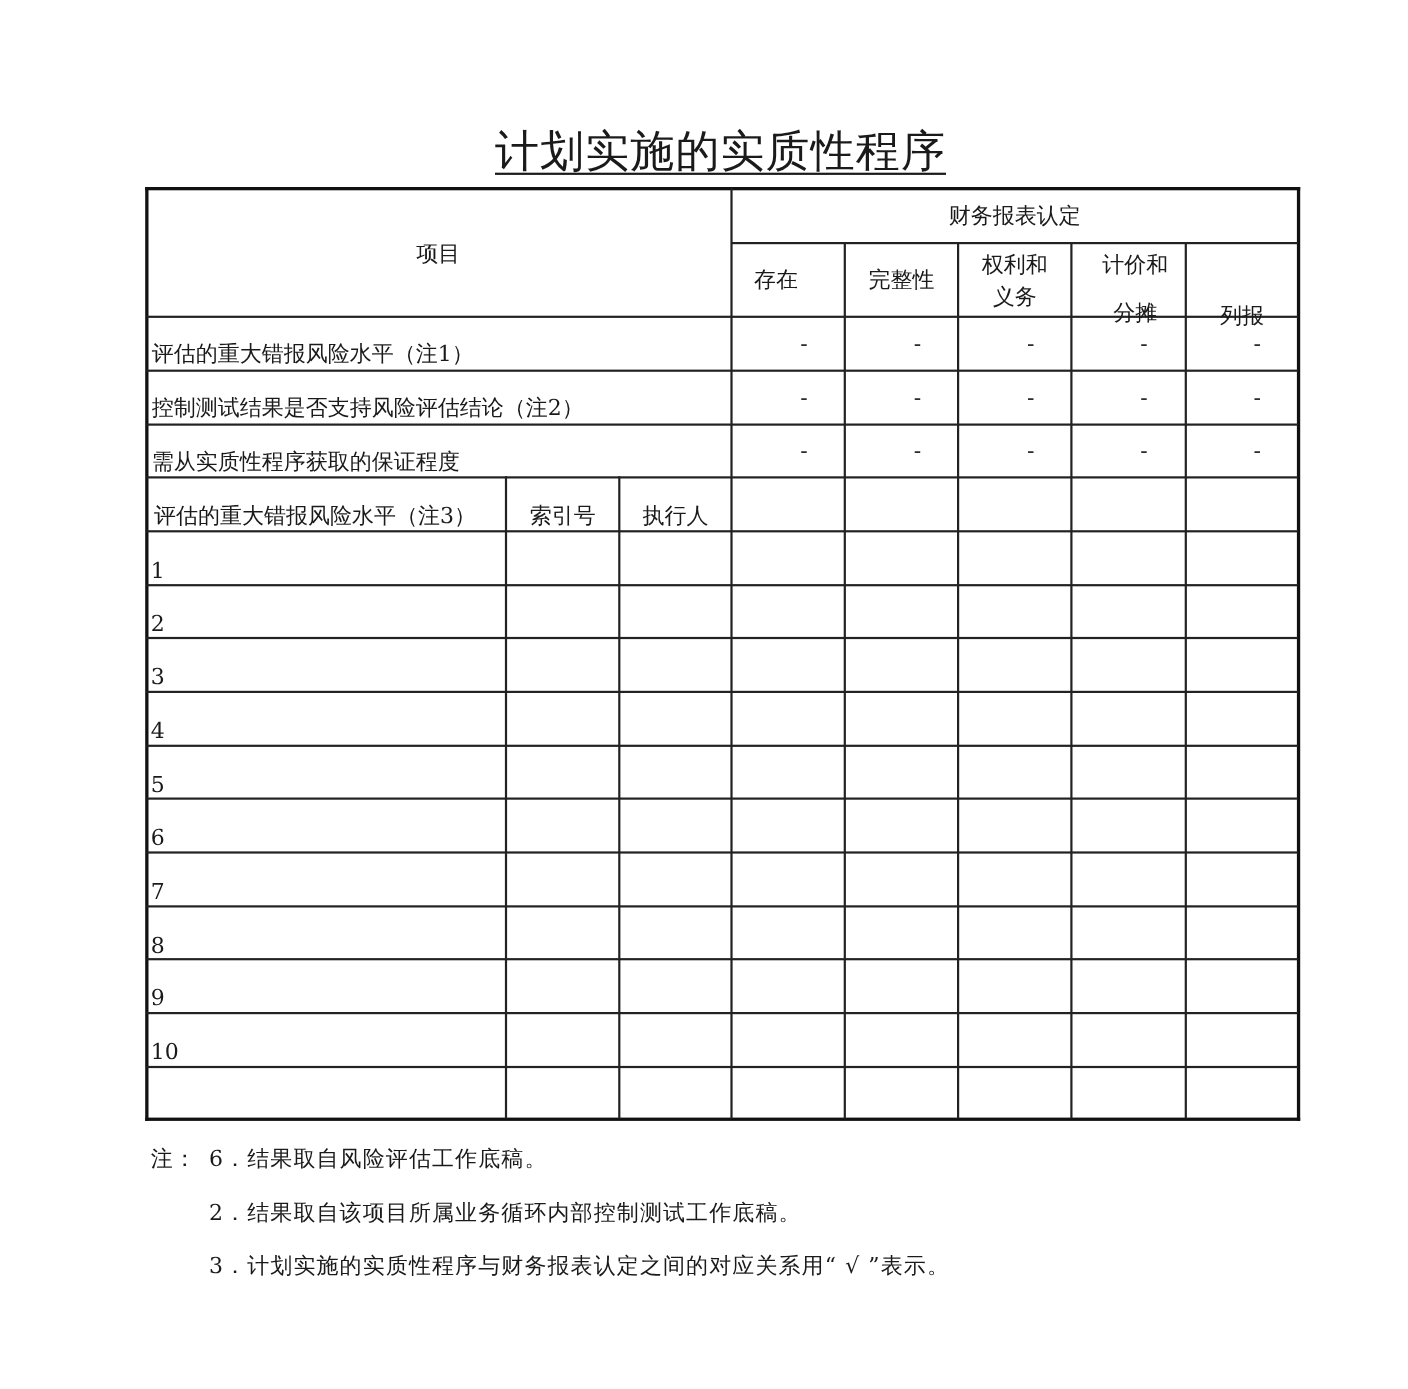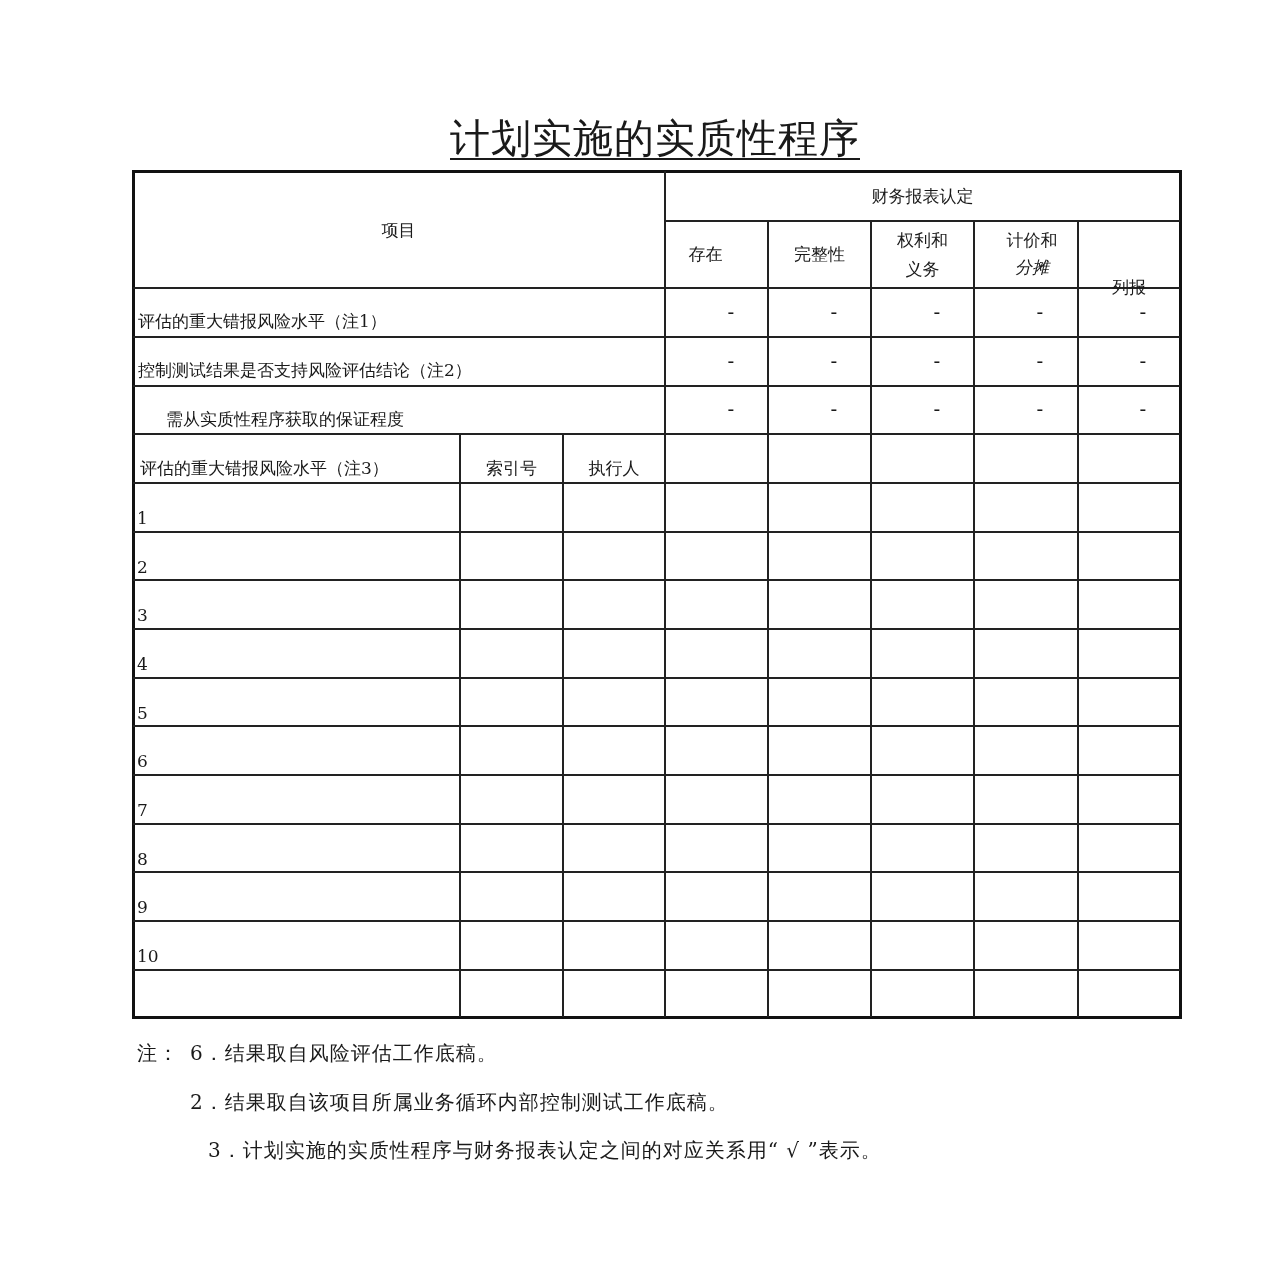--- a/index.html
+++ b/index.html
@@ -4,21 +4,21 @@
 <style>
   html, body { margin:0; padding:0; background:#ffffff; }
   body { width:1280px; height:1263px; position:relative; overflow:hidden;
          font-family:"DejaVu Serif","Liberation Serif",serif; color:#1a1a1a; }
   .title { position:absolute; left:0; width:1310px; top:112px; text-align:center;
            font-size:40px; line-height:52px; letter-spacing:1px; }
   .title span { text-decoration:underline; text-underline-offset:6px; text-decoration-thickness:2px; }
   .hl { position:absolute; background:#222; height:1.5px; }
   .vl { position:absolute; background:#222; width:1.5px; }
   .thick { background:#111; }
-  .cell { position:absolute; font-size:17px; line-height:26px; white-space:nowrap; }
+  .cell { position:absolute; font-size:20px; line-height:26px; white-space:nowrap; }
   .ctr { text-align:center; }
   .dash { position:absolute; font-size:20px; width:30px; text-align:center; }
   .note { position:absolute; font-size:20px; line-height:26px; white-space:nowrap; letter-spacing:1px; }
 </style>
 </head>
 <body>
 
 <div class="title"><span>计划实施的实质性程序</span></div>
 
 <div>
@@ -58,27 +58,27 @@
   <div class="cell ctr" style="left:665px;width:515px;top:183px;">财务报表认定</div>
 
   <div class="cell ctr" style="left:665px;width:81px;top:241px;">存在</div>
   <div class="cell ctr" style="left:768px;width:103px;top:241px;">完整性</div>
   <div class="cell ctr" style="left:871px;width:103px;top:227px;">
     <div>权利和</div>
     <div style="margin-top:3px;">义务</div>
   </div>
   <div class="cell ctr" style="left:974px;width:116px;top:227px;">
     <div>计价和</div>
-    <div style="margin-top:1px;font-style:italic;">分摊</div>
+    <div style="margin-top:18px;">分摊</div>
   </div>
   <div class="cell ctr" style="left:1078px;width:102px;top:241px;margin-top:33px;">列报</div>
 
   <div class="cell" style="left:138px;top:308px;">评估的重大错报风险水平（注1）</div>
   <div class="cell" style="left:138px;top:357px;">控制测试结果是否支持风险评估结论（注2）</div>
-  <div class="cell" style="left:138px;top:406px;margin-left:28px;">需从实质性程序获取的保证程度</div>
+  <div class="cell" style="left:138px;top:406px;">需从实质性程序获取的保证程度</div>
 
   <div class="dash" style="left:716px;top:300px;">-</div>
   <div class="dash" style="left:819px;top:300px;">-</div>
   <div class="dash" style="left:922px;top:300px;">-</div>
   <div class="dash" style="left:1025px;top:300px;">-</div>
   <div class="dash" style="left:1128px;top:300px;">-</div>
 
   <div class="dash" style="left:716px;top:349px;">-</div>
   <div class="dash" style="left:819px;top:349px;">-</div>
   <div class="dash" style="left:922px;top:349px;">-</div>
@@ -105,14 +105,14 @@
   <div class="cell" style="left:137px;top:846px;">8</div>
   <div class="cell" style="left:137px;top:894px;">9</div>
   <div class="cell" style="left:137px;top:943px;">10</div>
   <div class="cell" style="left:137px;top:991px;"></div>
 </div>
 
 <div>
   <div class="note" style="left:137px;top:1040px;">注：</div>
   <div class="note" style="left:190px;top:1040px;">6．结果取自风险评估工作底稿。</div>
   <div class="note" style="left:190px;top:1089px;">2．结果取自该项目所属业务循环内部控制测试工作底稿。</div>
-  <div class="note" style="left:208px;top:1137px;">3．计划实施的实质性程序与财务报表认定之间的对应关系用“ √ ”表示。</div>
+  <div class="note" style="left:190px;top:1137px;">3．计划实施的实质性程序与财务报表认定之间的对应关系用“ √ ”表示。</div>
 </div>
 
 </body></html>

